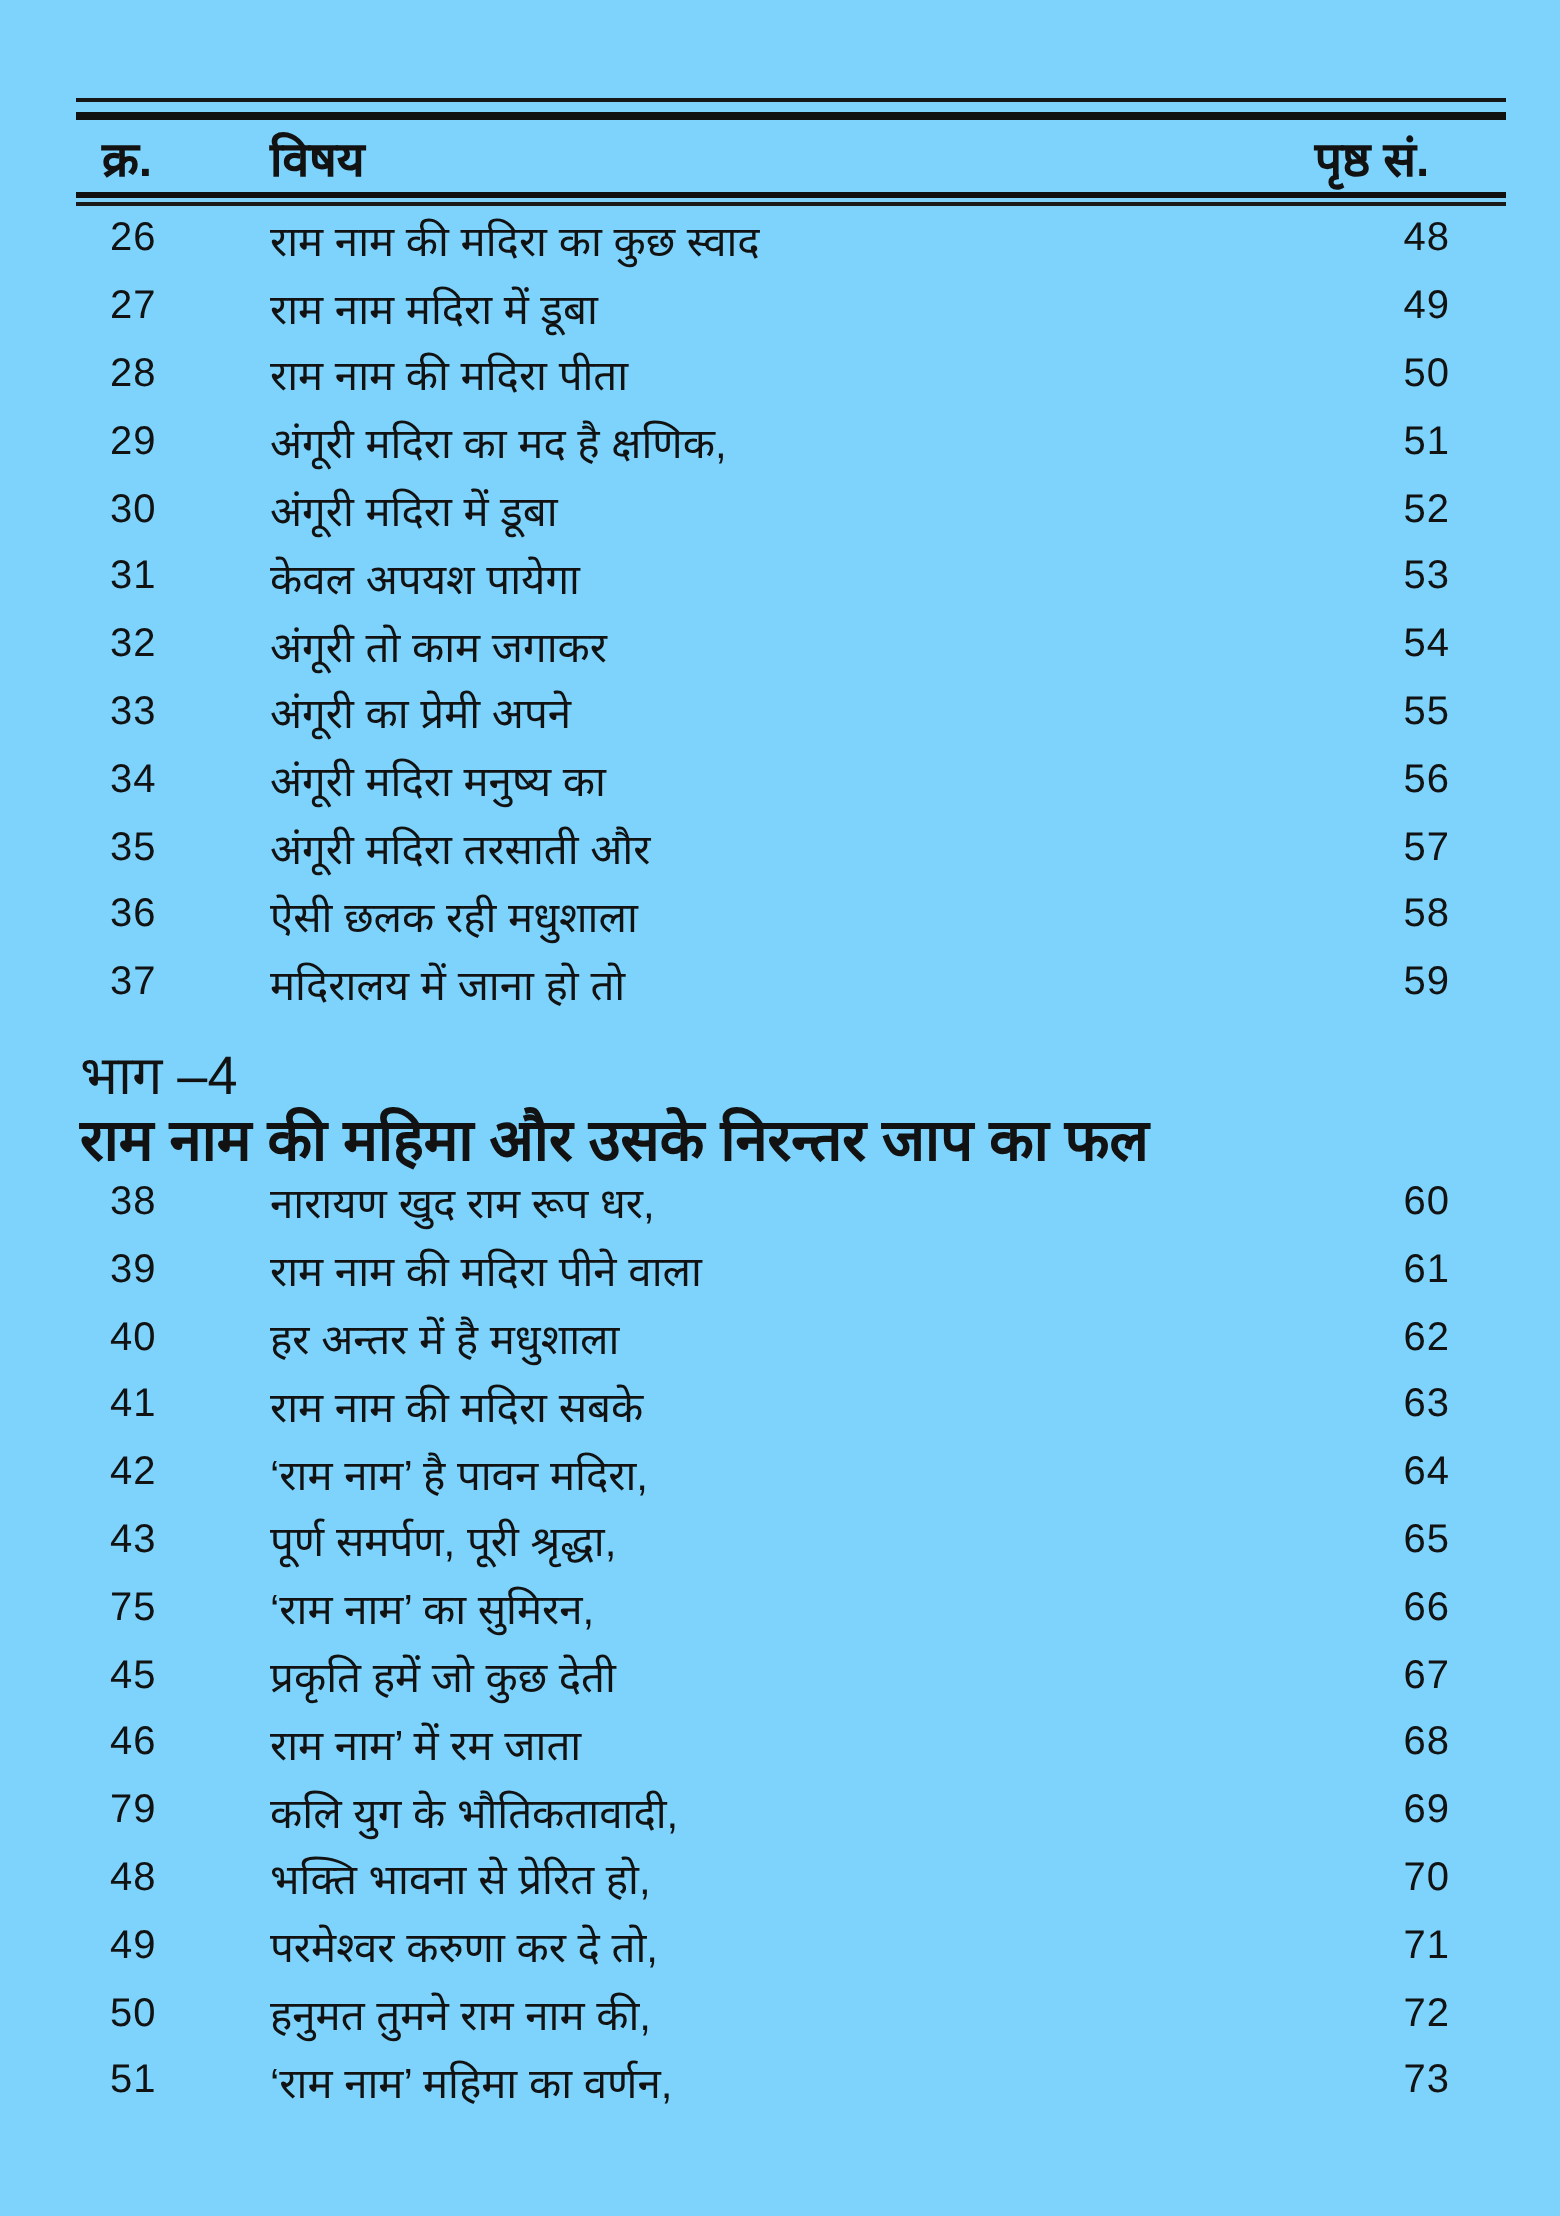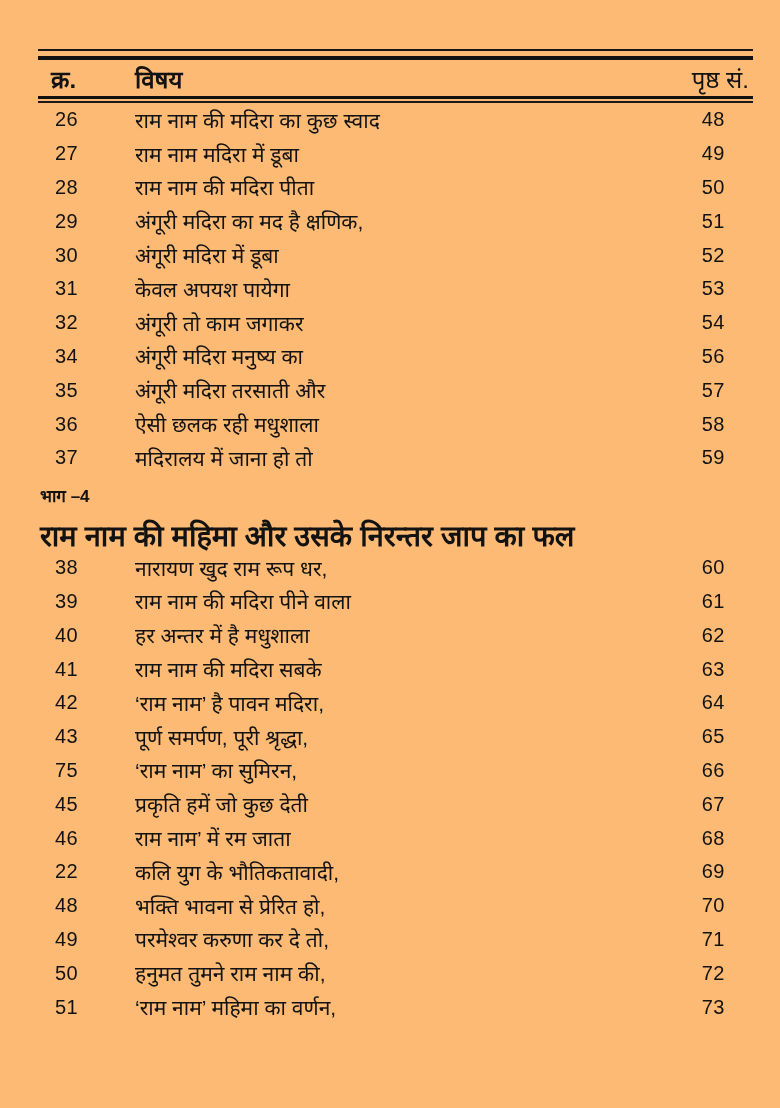--- a/index.html
+++ b/index.html
@@ -7,21 +7,21 @@
     width: 780px;
     height: 1108px;
     background: #fdfdfc;
     font-family: "Liberation Sans", "DejaVu Sans", sans-serif;
     color: #121212;
     overflow: hidden;
   }
   .sheet {
     width: 780px;
     height: 1108px;
-    background: #fdba74;
+    background: #7dd3fc;
     position: relative;
   }
   .table {
     margin-left: 38px;
     margin-right: 27px;
     padding-top: 49px;
   }
   
   .toc-header {
     border-top: 2px solid #161616;
@@ -36,21 +36,21 @@
     height: 36px;
   }
   .toc-header::after {
     content: "";
     display: block;
     border-bottom: 2px solid #1a1a1a;
     margin-top: 2px;
   }
   .hdr-no   { box-sizing: border-box; width: 97px; padding-left: 13px; font-size: 24px; font-weight: bold; }
   .hdr-subj { flex: 1; font-size: 24px; font-weight: bold; }
-  .hdr-page { box-sizing: border-box; width: 130px; text-align: right; padding-right: 4px; font-size: 24px; font-weight: normal; }
+  .hdr-page { box-sizing: border-box; width: 130px; text-align: center; padding-right: 4px; font-size: 24px; font-weight: bold; }
 
   .rows { }
   .row {
     display: flex;
     align-items: center;
     height: 33.8px;
   }
   .col-no {
     box-sizing: border-box;
     width: 97px;
@@ -67,22 +67,22 @@
   .col-page {
     box-sizing: border-box;
     width: 130px;
     text-align: right;
     padding-right: 28px;
     font-size: 20px;
     letter-spacing: 0.5px;
   }
   .part-label {
     padding: 9px 0 2px 2px;
-    font-size: 17px;
-    font-weight: bold;
+    font-size: 27px;
+    font-weight: normal;
     height: 27px;
   }
   .part-title {
     padding: 2px 0 6px 2px;
     font-size: 29px;
     font-weight: bold;
     height: 30px;
     white-space: nowrap;
   }
 </style>
@@ -137,20 +137,25 @@
           <span class="col-title">केवल अपयश पायेगा</span>
           <span class="col-page">53</span>
         </div>
 
         <div class="row">
           <span class="col-no">32</span>
           <span class="col-title">अंगूरी तो काम जगाकर</span>
           <span class="col-page">54</span>
         </div>
 
+        <div class="row">
+          <span class="col-no">33</span>
+          <span class="col-title">अंगूरी का प्रेमी अपने</span>
+          <span class="col-page">55</span>
+        </div>
 
         <div class="row">
           <span class="col-no">34</span>
           <span class="col-title">अंगूरी मदिरा मनुष्य का</span>
           <span class="col-page">56</span>
         </div>
 
         <div class="row">
           <span class="col-no">35</span>
           <span class="col-title">अंगूरी मदिरा तरसाती और</span>
@@ -223,21 +228,21 @@
           <span class="col-page">67</span>
         </div>
 
         <div class="row">
           <span class="col-no">46</span>
           <span class="col-title">राम नाम’ में रम जाता</span>
           <span class="col-page">68</span>
         </div>
 
         <div class="row">
-          <span class="col-no">22</span>
+          <span class="col-no">79</span>
           <span class="col-title">कलि युग के भौतिकतावादी,</span>
           <span class="col-page">69</span>
         </div>
 
         <div class="row">
           <span class="col-no">48</span>
           <span class="col-title">भक्ति भावना से प्रेरित हो,</span>
           <span class="col-page">70</span>
         </div>
 

